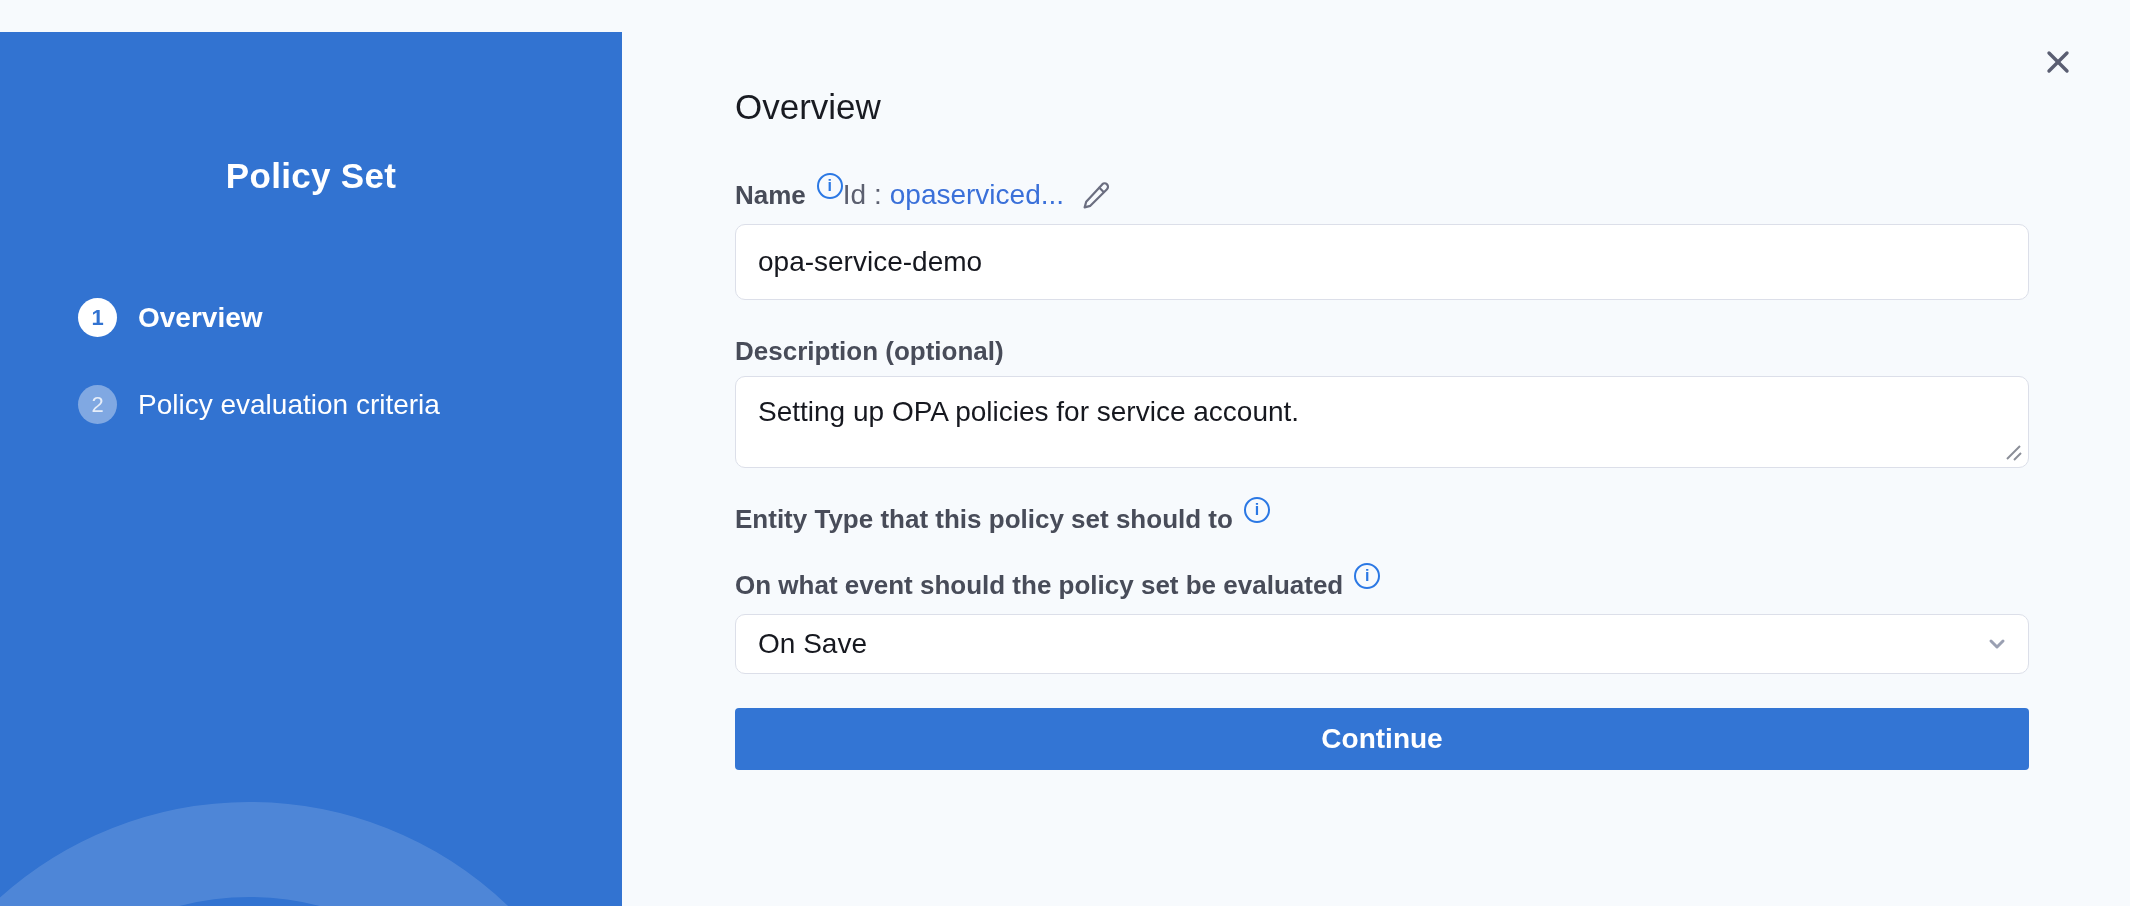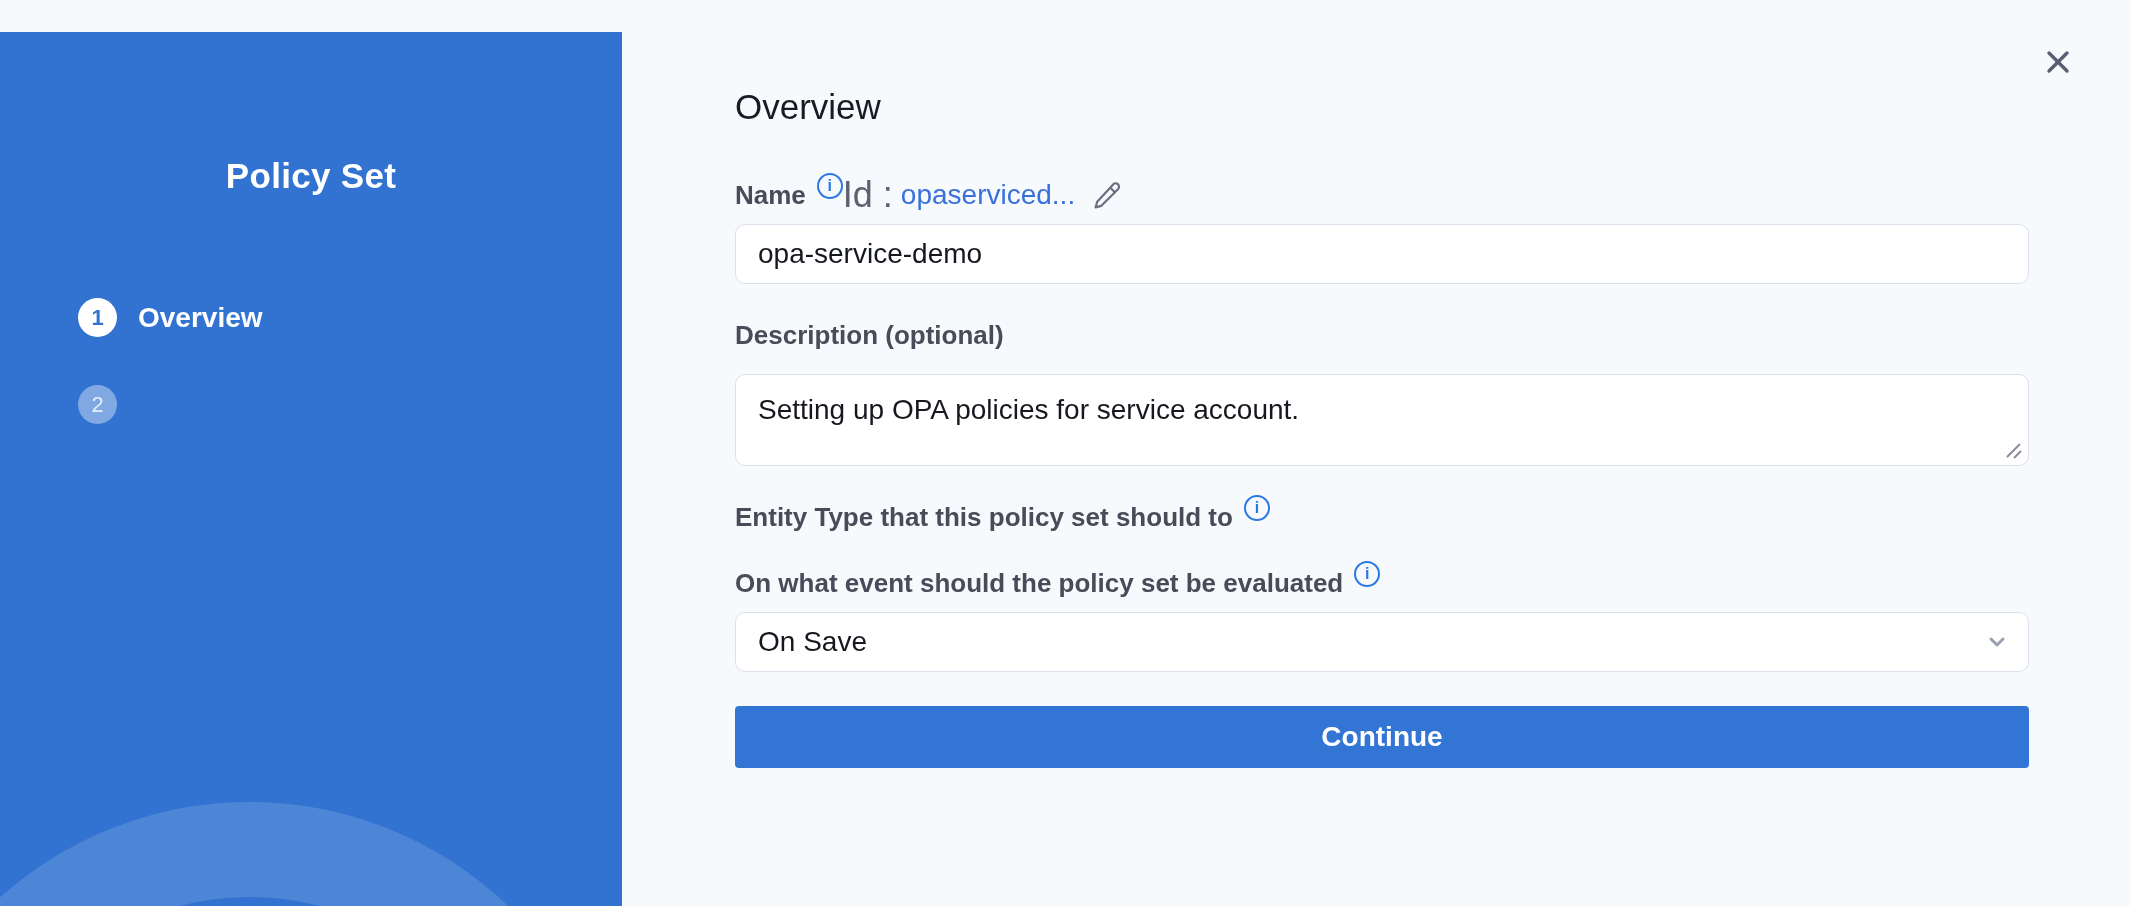--- a/index.html
+++ b/index.html
@@ -99,50 +99,50 @@
     width:26px; height:26px;
     margin-left:11px;
     position:relative; top:-5px;
     border:2px solid #2b78e4; border-radius:50%;
     color:#2b78e4;
     font-size:16px; font-weight:700; font-style:normal;
     cursor:pointer;
     flex-shrink:0;
   }
   .id-area { display:flex; align-items:center; }
-  .id-prefix { font-size:36px; color:#5c6070; }
+  .id-prefix { font-size:28px; color:#5c6070; }
   .id-link {
     font-size:28px; color:#3a70d9;
     margin-left:8px;
     text-decoration:none; cursor:pointer;
   }
   .edit-btn {
     margin-left:16px;
     background:none; border:none; cursor:pointer;
     display:flex; align-items:center;
     padding:0;
   }
 
   .text-input {
     margin-top:12px;
-    width:100%; height:60px;
+    width:100%; height:76px;
     background:#ffffff;
     border:1.5px solid #dcdfe9;
     border-radius:10px;
     padding:0 22px;
     font-family:"Liberation Sans", sans-serif;
     font-size:28px; color:#16181f;
     outline:none;
     display:block;
   }
 
   .field-group { margin-top:34px; }
   .field-group.event-group { margin-top:32px; }
 
-  .textarea-wrap { position:relative; margin-top:22px;border-radius:14px; }
+  .textarea-wrap { position:relative; margin-top:8px;border-radius:14px; }
   .text-area {
     width:100%; height:92px;
     background:#ffffff;
     border:1.5px solid #dcdfe9;
     border-radius:10px;
     padding:18px 22px;
     font-family:"Liberation Sans", sans-serif;
     font-size:28px; color:#16181f;
     line-height:34px;
     resize:none; outline:none;
@@ -186,20 +186,21 @@
 <aside class="sidebar">
   <div class="sidebar-title">Policy Set</div>
 
   <div class="steps">
     <div class="step active">
       <div class="step-circle">1</div>
       <div class="step-label">Overview</div>
     </div>
     <div class="step inactive">
       <div class="step-circle">2</div>
+      <div class="step-label">Policy evaluation criteria</div>
     </div>
   </div>
 
   <div class="wave-ring"></div>
 </aside>
 
 <main class="main">
 
   <button class="close-btn" aria-label="Close">
     <svg width="32" height="32" viewBox="0 0 32 32">

